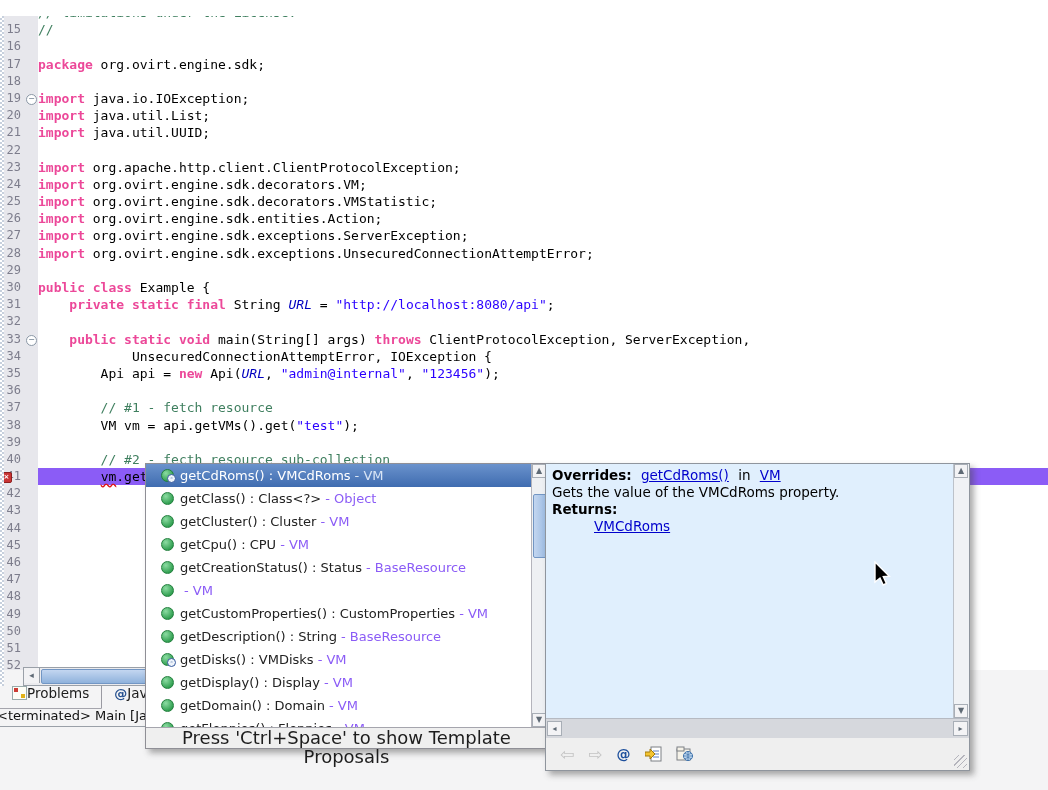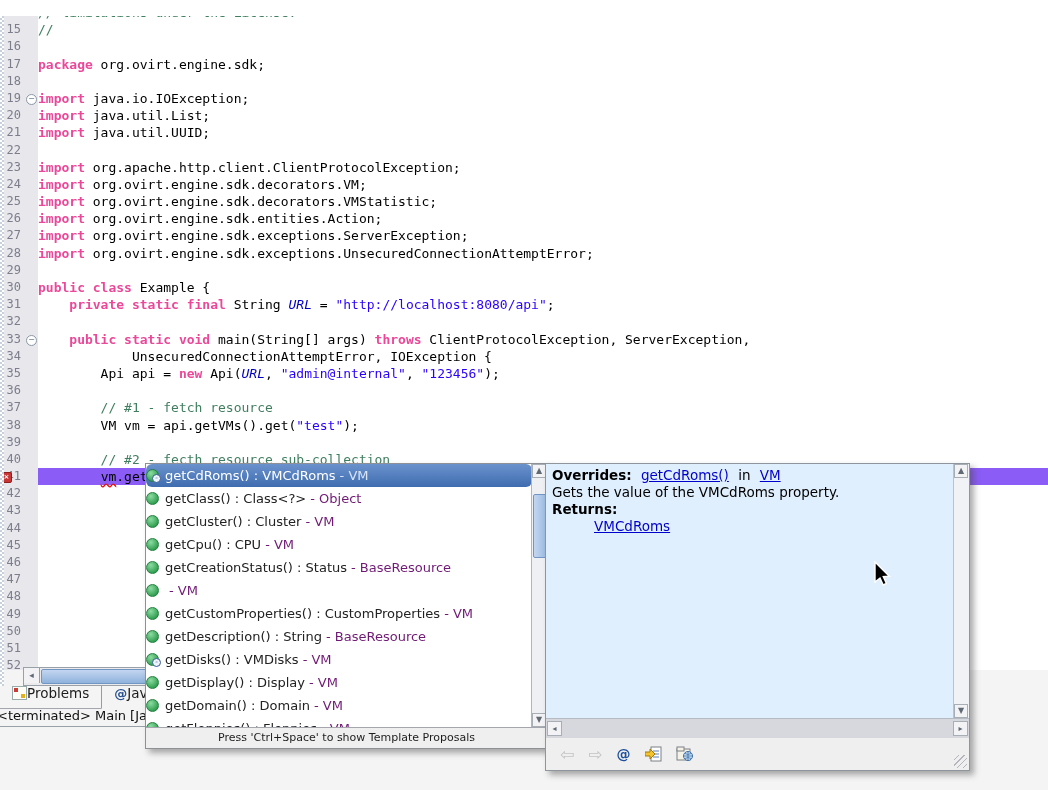--- a/index.html
+++ b/index.html
@@ -43,35 +43,35 @@
   .probicon{width:13px;height:12px;border:1px solid #9aa;background:#fdfdf6;position:relative;flex:none;}
   .probicon::before{content:"";position:absolute;left:1px;top:1px;width:4px;height:4px;background:#cc3b34;}
   .probicon::after{content:"";position:absolute;right:1px;bottom:1px;width:4px;height:4px;background:#e2b218;}
   .aticon{color:#25508f;font-weight:bold;font-size:13px;}
   #console-line{position:absolute;left:-3px;top:38px;font-size:13px;color:#101010;white-space:pre;}
   #console-border{position:absolute;left:0;top:56px;width:224px;border-top:1px solid #9aa0a8;}
   
   #cpopup{position:absolute;left:145px;top:463px;width:401px;height:284px;background:#fff;border:1px solid #8f8f96;
           box-shadow:4px 4px 6px rgba(70,70,70,.45);z-index:10;}
   #clist{position:absolute;left:0;top:0;right:15px;height:263px;overflow:hidden;}
-  .crow{height:23px;display:flex;align-items:center;padding-left:0;font-size:13px;color:#222;white-space:pre;border-radius:6px;}
+  .crow{height:23px;display:flex;align-items:center;padding-left:15px;font-size:13px;color:#222;white-space:pre;}
   .crow.sel{background:linear-gradient(#6a92cc,#3f6cb0);color:#fff;}
   .micon{flex:none;width:11px;height:11px;border-radius:50%;margin-right:6px;position:relative;
          background:radial-gradient(circle at 35% 30%,#8cdca2,#2f9e4f 75%);border:1px solid #23803e;}
   .micon .ovl{position:absolute;right:-3px;bottom:-2px;width:7px;height:7px;border-radius:50%;background:#eef4fb;
          border:1px solid #35589c;color:#35589c;font:bold 5px/6px "DejaVu Sans",sans-serif;text-align:center;}
-  .corigin{color:#701a75;margin-left:4px;}
+  .corigin{color:#8b5cf6;margin-left:4px;}
   .crow.sel .corigin{color:#d9e5f5;}
   #cvscroll{position:absolute;right:0;top:0;width:15px;height:263px;border-left:1px solid #b4b4bc;background:#eef0f3;}
   .sbtn{position:absolute;left:0;width:14px;height:14px;background:#f3f3f5;border:1px solid #a8aeb6;box-sizing:border-box;
         color:#5f6a75;font:8px/12px "DejaVu Sans",sans-serif;text-align:center;}
   #cvscroll .thumb{position:absolute;left:1px;top:30px;width:12px;height:62px;border:1px solid #7296c4;border-radius:2px;
         background:linear-gradient(90deg,#c3d6f0,#9cbbe2);}
   #chint{position:absolute;left:0;right:0;bottom:0;height:20px;background:#efefef;border-top:1px solid #a5a5ad;
-         font-size:11px;line-height:19px;text-align:center;color:#1d1d1d;}
+         font-size:18px;line-height:19px;text-align:center;color:#1d1d1d;}
   
   #jdoc{position:absolute;left:545px;top:463px;width:423px;height:306px;border:1px solid #8f959d;background:#e0effd;
         box-shadow:4px 4px 6px rgba(70,70,70,.45);z-index:10;}
   #jdoc-content{position:absolute;left:0;top:0;right:15px;height:254px;padding:3px 6px;box-sizing:border-box;
         font-size:13.5px;line-height:17px;color:#000;}
   #jdoc-content a{color:#0000cc;text-decoration:underline;cursor:pointer;}
   #jdoc-content .gap{margin-left:5px;}
   #jdoc-returns-line{padding-left:42px;}
   #jvscroll{position:absolute;right:0;top:0;width:15px;height:254px;border-left:1px solid #bcc2ca;background:#f0f2f5;}
   #jhscroll{position:absolute;left:0;top:254px;height:19px;right:0;background:#d6d8dd;border-top:1px solid #b6bac2;

